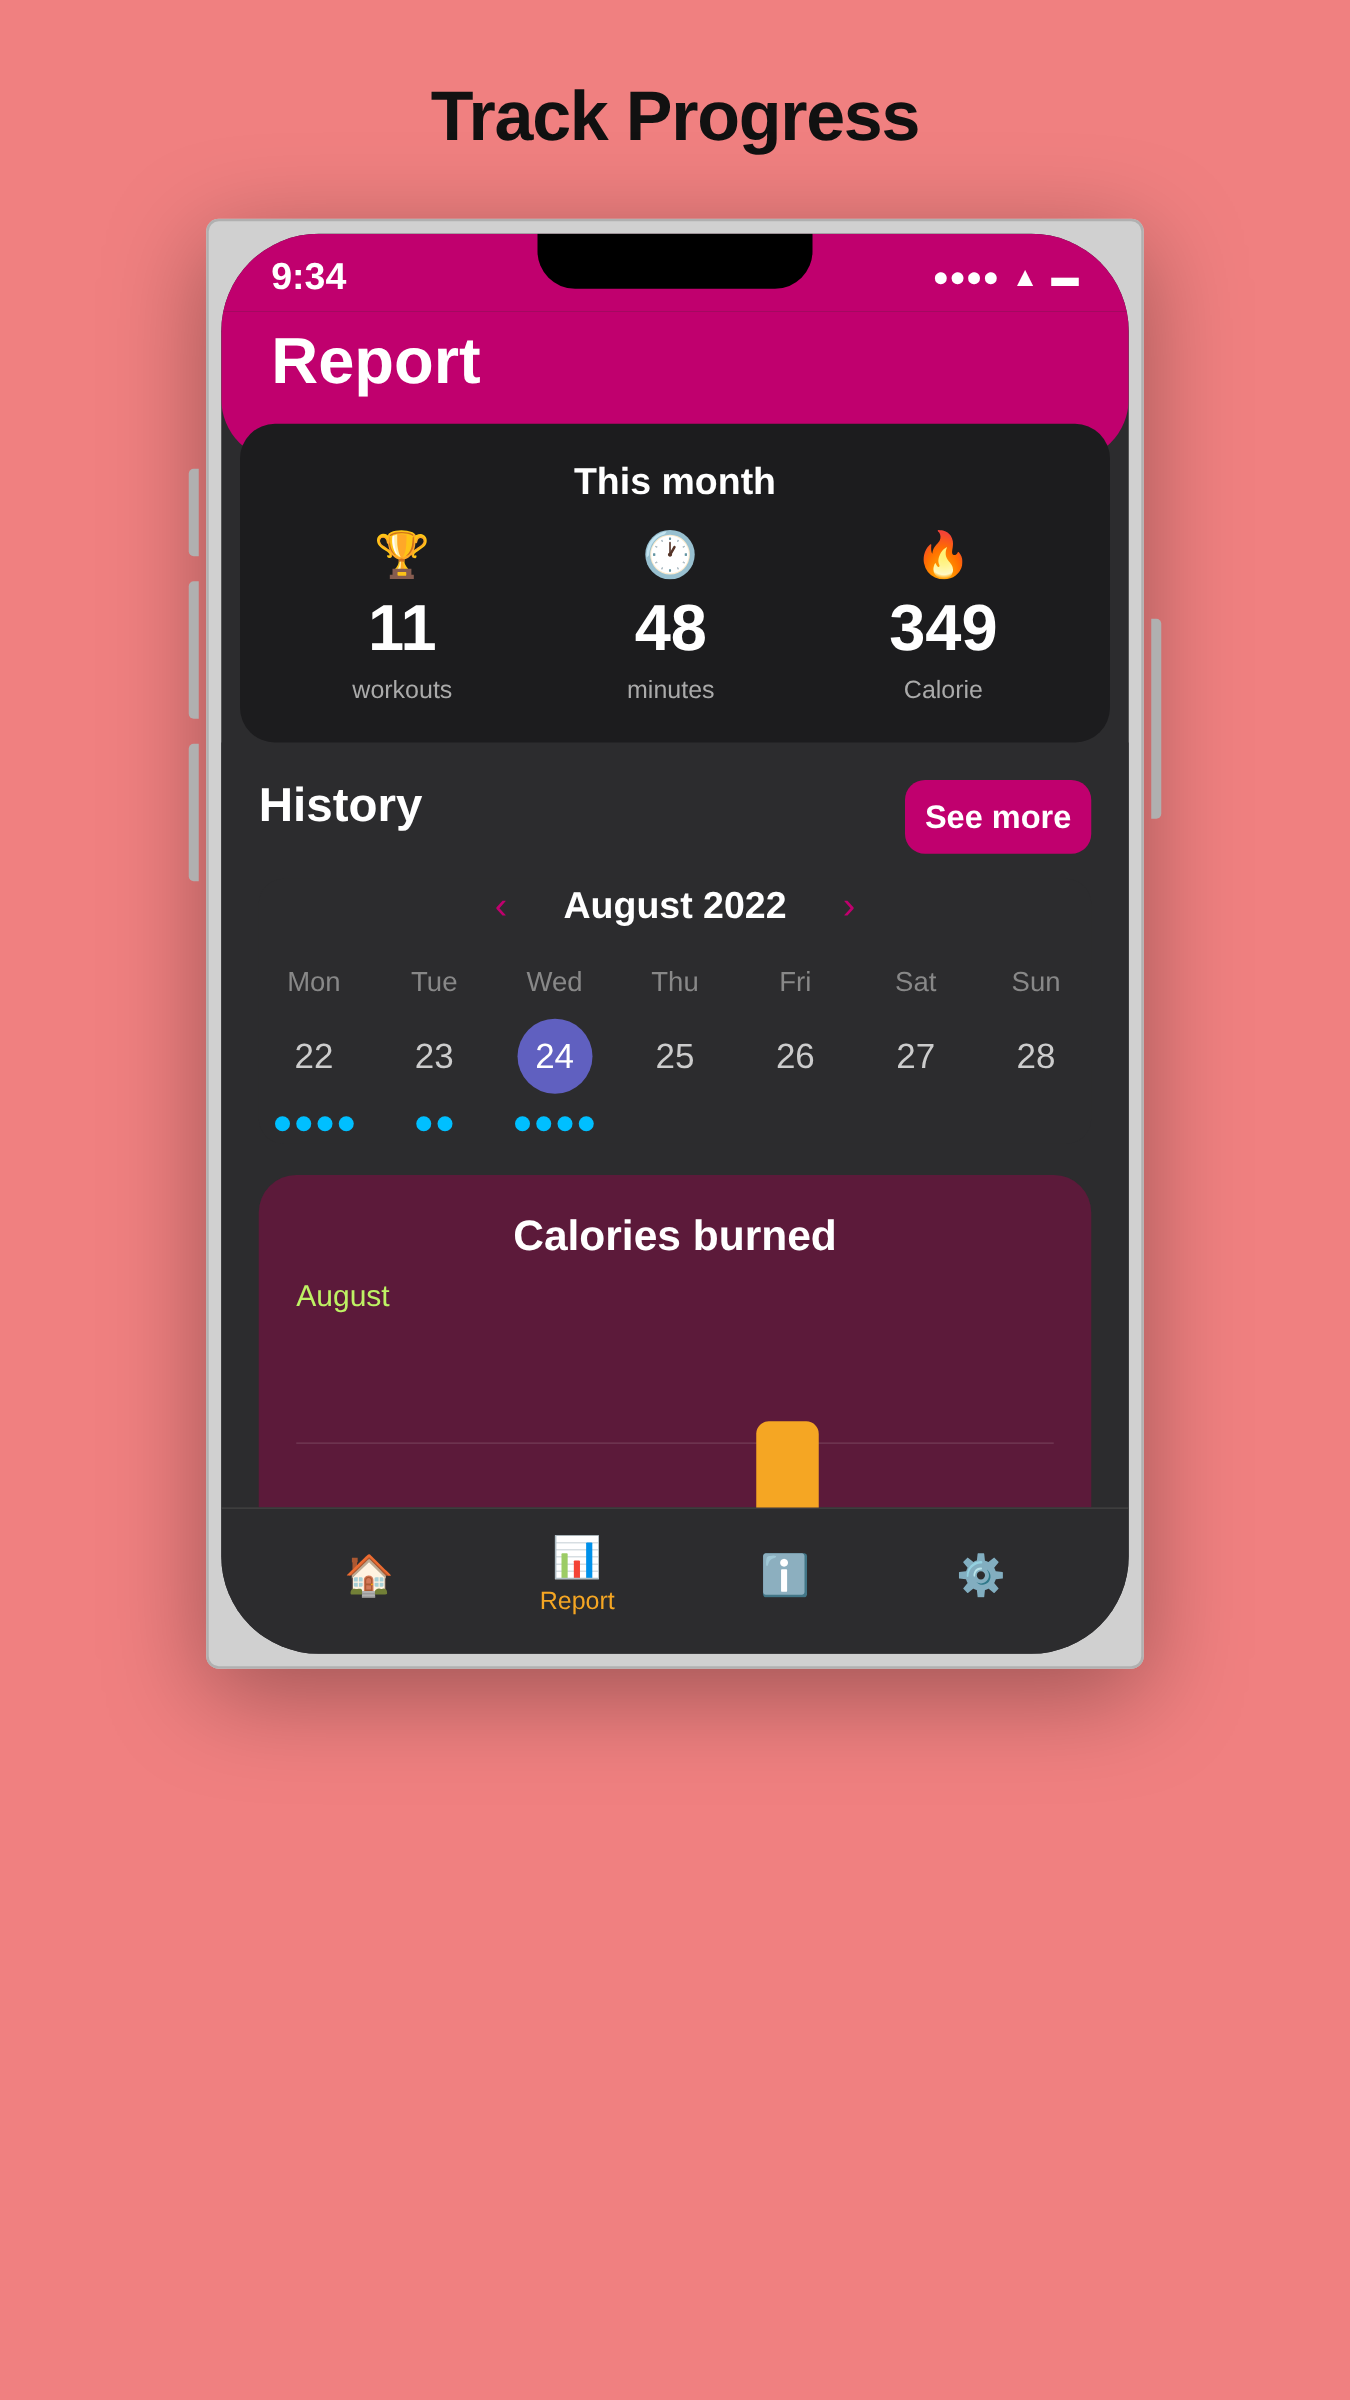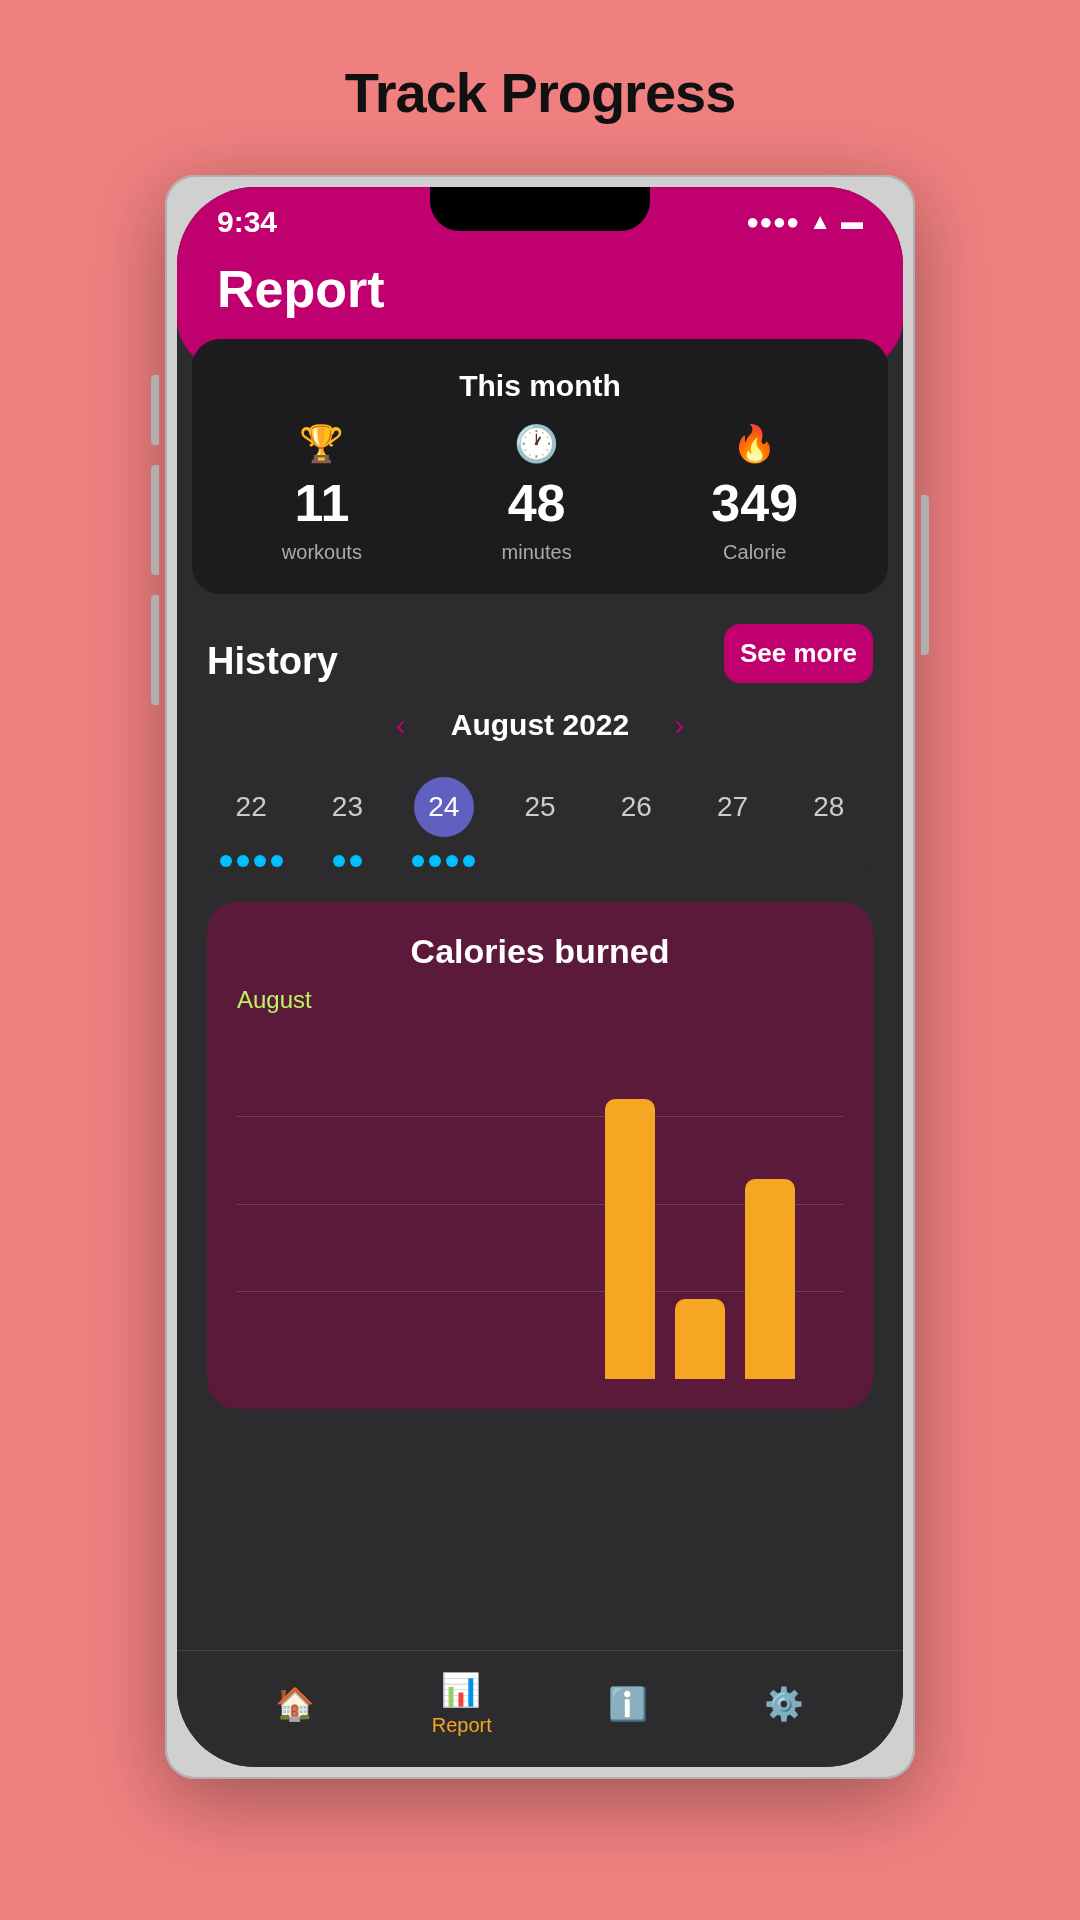--- a/index.html
+++ b/index.html
@@ -20,23 +20,23 @@
       font-weight: 900;
       color: #111;
       margin-top: 60px;
       margin-bottom: 50px;
       letter-spacing: -1px;
     }
 
     
     .phone-shell {
       width: 750px;
-      height: 1604px;
+      height: 1160px;
       background: #d0d0d0;
-      border-radius: 30px;
+      border-radius: 10px;
       padding: 12px;
       box-shadow: 0 20px 80px rgba(0,0,0,0.35), inset 0 0 0 2px #b0b0b0;
       position: relative;
     }
 
     .phone-screen {
       width: 100%;
       height: 100%;
       background: #2c2c2e;
       border-radius: 78px;
@@ -151,21 +151,21 @@
       flex: 1;
       background: #2c2c2e;
       padding: 30px 30px 0;
       overflow: hidden;
     }
 
     
     .section-header {
       display: flex;
       justify-content: space-between;
-      align-items: flex-end;
+      align-items: flex-start;
       margin-bottom: 20px;
     }
 
     .section-title {
       color: white;
       font-size: 38px;
       font-weight: 700;
     }
 
     .see-more-btn {
@@ -443,20 +443,29 @@
         <span class="section-title">History</span>
         <button class="see-more-btn">See more</button>
       </div>
 
       <div class="calendar">
         <div class="calendar-header">
           <span class="cal-nav">‹</span>
           <span class="cal-month">August 2022</span>
           <span class="cal-nav">›</span>
         </div>
+        <div class="cal-grid">
+          <span class="cal-day-header">Mon</span>
+          <span class="cal-day-header">Tue</span>
+          <span class="cal-day-header">Wed</span>
+          <span class="cal-day-header">Thu</span>
+          <span class="cal-day-header">Fri</span>
+          <span class="cal-day-header">Sat</span>
+          <span class="cal-day-header">Sun</span>
+        </div>
         <div class="cal-grid" id="cal-days-row">
 
         <div class="cal-day">
               <span class="cal-day-num">22</span>
               <div class="cal-dots">
                 <span class="cal-dot"></span>
                 <span class="cal-dot"></span>
                 <span class="cal-dot"></span>
                 <span class="cal-dot"></span>
               </div>

